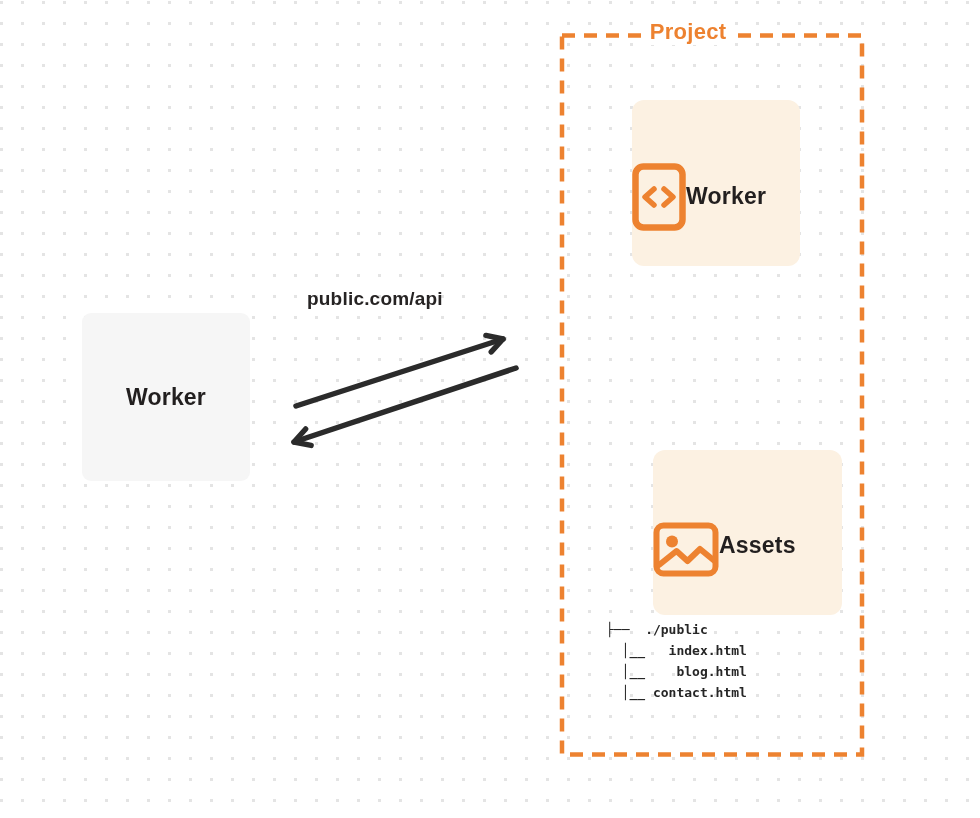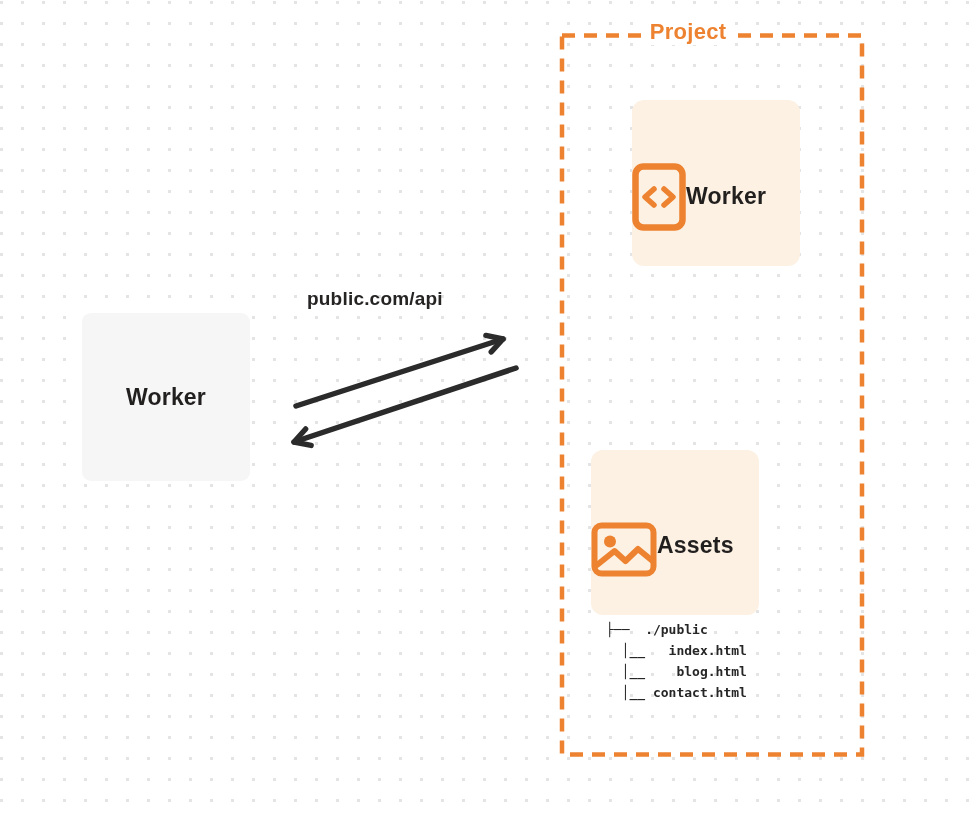--- a/index.html
+++ b/index.html
@@ -17,21 +17,21 @@
   }
   .overlay{position:absolute;left:0;top:0;width:980px;height:818px;pointer-events:none;}
   .card{
     position:absolute;border-radius:12px;display:flex;flex-direction:row;
     align-items:center;box-sizing:border-box;
   }
   .card-label{font-weight:700;font-size:23px;color:#221f1f;letter-spacing:.2px;}
   .worker-card{left:632px;top:100px;width:168px;height:166px;background:#fcf1e2;}
   .worker-card .icon-wrap{margin-top:27px;height:68px;}
   .worker-card .card-label{margin-top:27px;}
-  .assets-card{left:591px;top:450px;width:168px;height:165px;background:#fcf1e2;}
+  .assets-card{left:653px;top:450px;width:189px;height:165px;background:#fcf1e2;}
   .assets-card .icon-wrap{margin-top:33px;height:55px;}
   .assets-card .card-label{margin-top:26px;}
   .client-card{
     left:82px;top:313px;width:168px;height:168px;background:#f6f6f6;
     border-radius:9px;justify-content:center;
   }
   .project-label-row{
     position:absolute;left:538px;top:19px;width:300px;
     text-align:center;
   }

